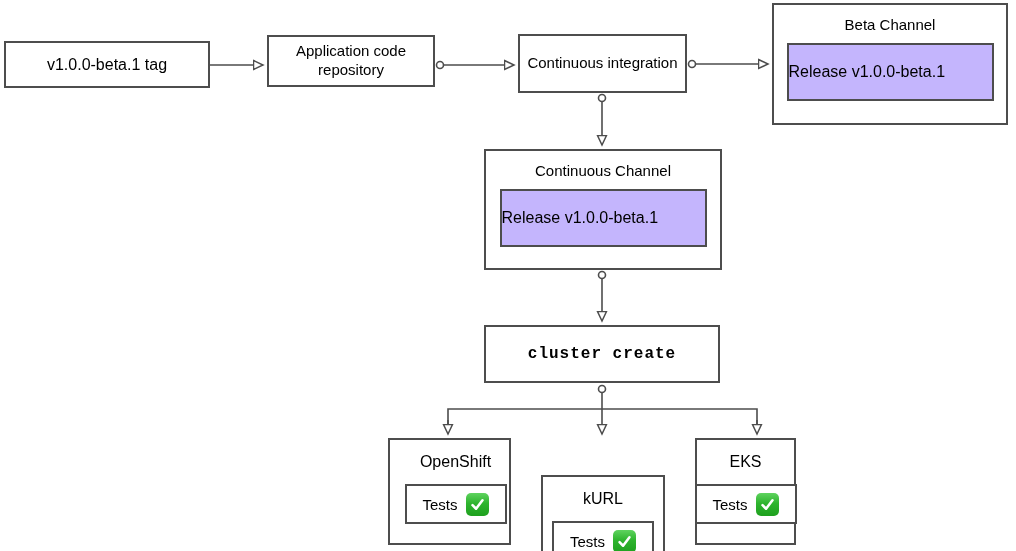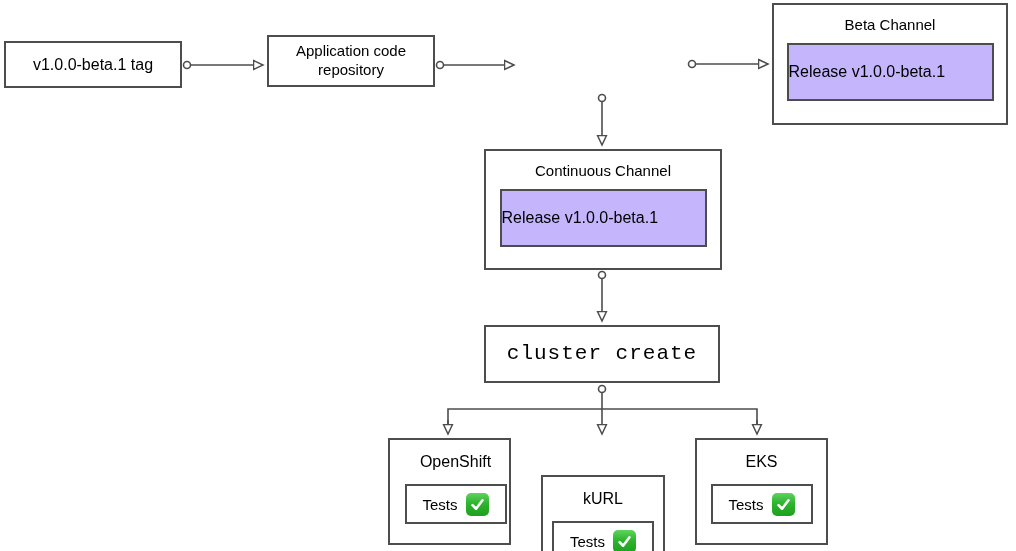--- a/index.html
+++ b/index.html
@@ -29,26 +29,26 @@
     box-sizing: border-box;
     background: #ffffff;
     border: 2px solid #4d4d4d;
     display: flex;
     align-items: center;
     justify-content: center;
     text-align: center;
     font-size: 15px;
     line-height: 1.25;
   }
-  .b-tag   { left: 4px;   top: 41px;  width: 178px; height: 47px; font-size: 16px; }
+  .b-tag   { left: 4px;   top: 41px;  width: 206px; height: 47px; font-size: 16px; }
   .b-repo  { left: 267px; top: 35px;  width: 168px; height: 52px; }
   .b-ci    { left: 518px; top: 34px;  width: 169px; height: 59px; }
   .b-cc    { left: 484px; top: 325px; width: 236px; height: 58px;
              font-family: "Liberation Mono", "DejaVu Sans Mono", monospace;
-             font-weight: normal; font-size: 21px; letter-spacing: 1px; }
+             font-weight: bold; font-size: 16px; letter-spacing: 1px; }
 
   .group {
     position: absolute;
     box-sizing: border-box;
     background: #ffffff;
     border: 2px solid #4d4d4d;
     display: flex;
     flex-direction: column;
     align-items: center;
   }
@@ -68,21 +68,21 @@
     border: 2px solid #4d4d4d;
     background: #c4b5fd;
     display: flex;
     align-items: center;
     justify-content: flex-start;
     font-size: 16px;
   }
   .platform { left: auto; top: 438px; width: 123px; height: 107px; }
   .b-openshift { left: 388px; width: 123px; padding-left: 12px; }
   .b-kurl      { left: 541px; width: 124px; margin-top: 37px; }
-  .b-eks       { left: 695px; width: 133px; }
+  .b-eks       { left: 695px; width: 101px; }
   .platform .group-title { height: 44px; font-size: 16px; }
   .tests-box {
     box-sizing: border-box;
     width: 102px;
     height: 40px;
     border: 2px solid #4d4d4d;
     background: #ffffff;
     display: flex;
     align-items: center;
     justify-content: center;
@@ -140,20 +140,23 @@
   </svg>
 
   <div class="node b-tag">
     <span>v1.0.0-beta.1 tag</span>
   </div>
 
   <div class="node b-repo">
     <span>Application code repository</span>
   </div>
 
+  <div class="node b-ci">
+    <span>Continuous integration</span>
+  </div>
 
   <div class="group b-beta">
     <div class="group-title">Beta Channel</div>
     <div class="release-box">
       <span>Release v1.0.0-beta.1</span>
     </div>
   </div>
 
   <div class="group b-temp">
     <div class="group-title">Continuous Channel</div>

